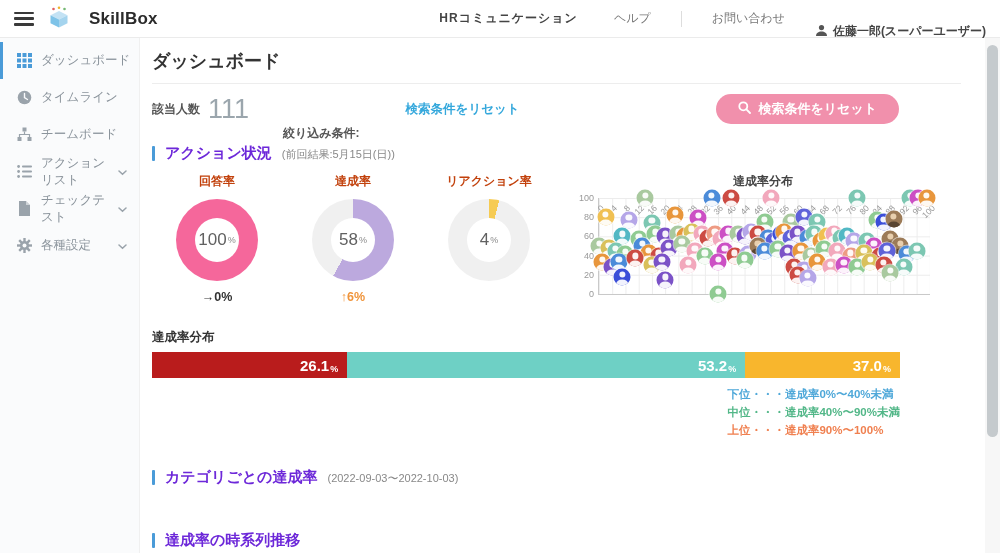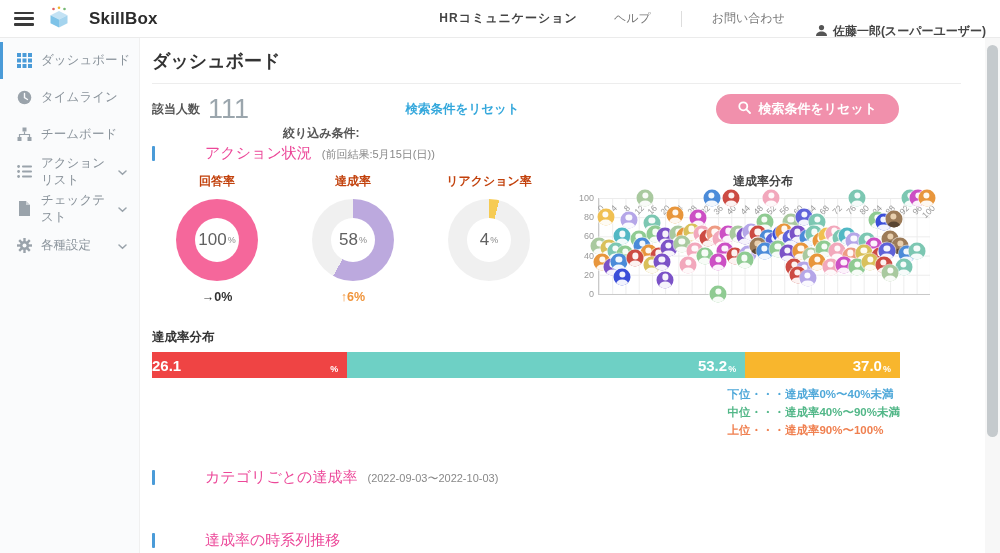--- a/index.html
+++ b/index.html
@@ -36,21 +36,21 @@
 
   .stats-row { display:flex; align-items:center; margin-top:7px; height:36px; }
   .stat-label { font-size:12px; font-weight:bold; color:#555; }
   .stat-value { font-size:27px; color:#9ba6ad; margin-left:8px; line-height:1; }
   .filter-label { margin-left:34px;margin-top:48px; }
   .reset-link { margin-left:46px; color:#35a8dc; font-weight:bold; font-size:12.5px; cursor:pointer; }
   .search-btn { margin-left:auto; margin-right:62px; background:#f190ac; color:#fff; border:none; border-radius:17px; height:30px; padding:0 22px; font-size:13px; font-weight:bold; display:flex; align-items:center; gap:7px; cursor:pointer; font-family:inherit; }
 
   .section-heading { display:flex; align-items:center; gap:10px; margin-top:17px; }
   .accent-bar { width:3px; height:15px; background:#4a9bd8; border-radius:1px; flex:none; }
-  .section-heading h2 { font-size:15px; font-weight:normal; color:#ec4899;margin-left:40px; }
+  .section-heading h2 { font-size:15px; font-weight:bold; color:#6d28d9; }
   .section-sub { font-size:11px; color:#888; padding-top:2px; }
 
   
   .charts-row { display:flex; margin-top:10px; }
   .donuts { display:flex; gap:30px; padding-left:12px; }
   .donut-block { width:106px; text-align:center; }
   .donut-title { font-size:12px; font-weight:bold; color:#c2410c; margin-bottom:9px; }
   .donut { width:82px; height:82px; border-radius:50%; margin:0 auto; position:relative; }
   .donut-hole { position:absolute; inset:19px; background:#fff; border-radius:50%; display:flex; align-items:center; justify-content:center; }
   .donut-val { font-size:17px; color:#616161; }
@@ -731,21 +731,21 @@
             <span class="a-head"></span>
             <span class="a-body"></span>
           </div>
         </div>
     </div>
   </div>
 
   <div class="bar-section">
     <div class="bar-label">達成率分布</div>
     <div class="stack-bar">
-      <div class="bar-seg" style="width: 26.1%; background: #ef4444; justify-content: space-between;">
+      <div class="bar-seg" style="width: 26.1%; background: #b91c1c;">
           <span>26.1</span>
           <span class="seg-unit">%</span>
         </div>
       <div class="bar-seg" style="width: 53.2%; background: rgb(110, 208, 197);">
           <span>53.2</span>
           <span class="seg-unit">%</span>
         </div>
       <div class="bar-seg" style="width: 20.7%; background: rgb(248, 182, 45);">
           <span>37.0</span>
           <span class="seg-unit">%</span>

